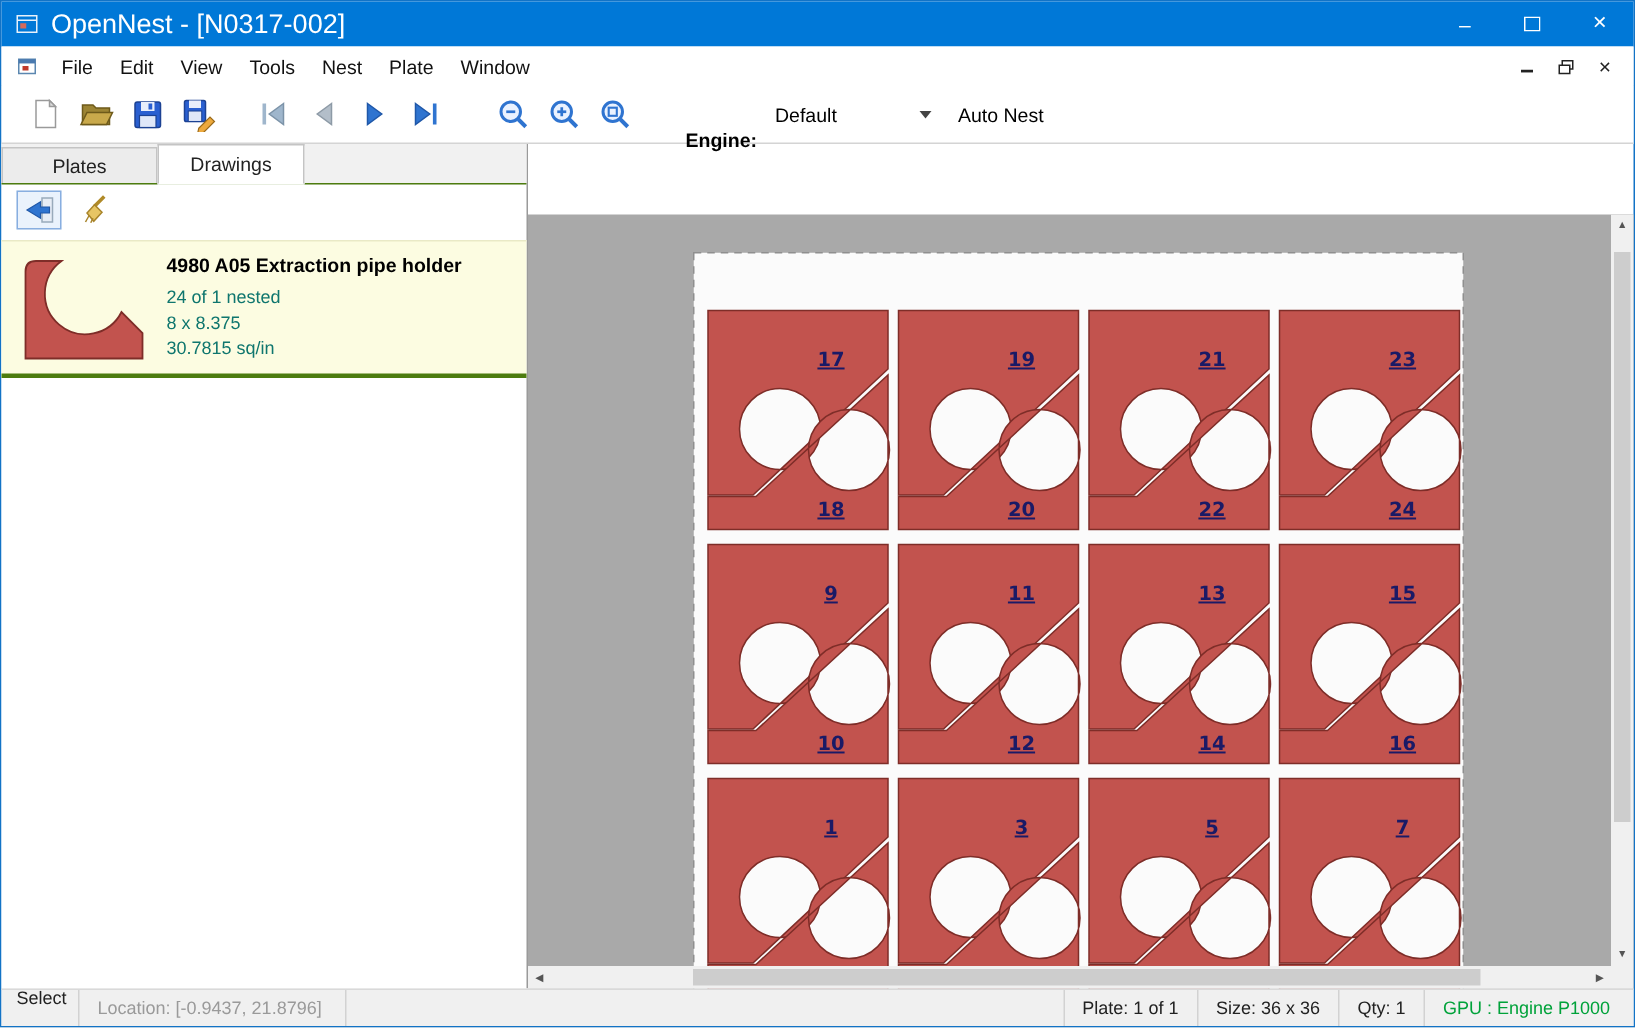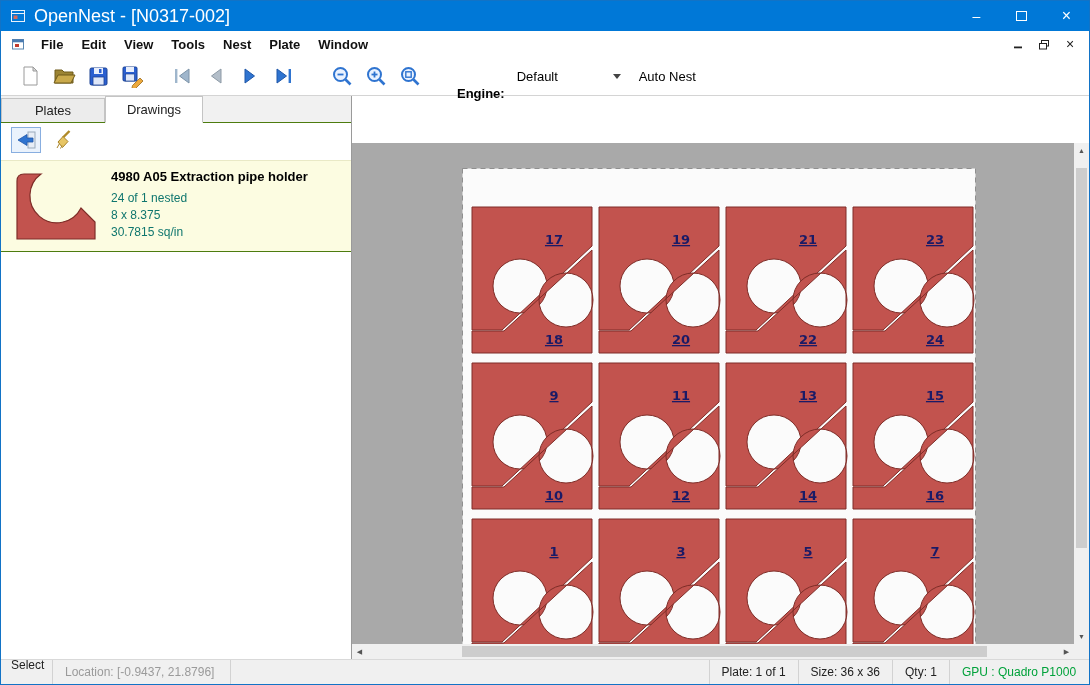--- a/index.html
+++ b/index.html
@@ -13,21 +13,21 @@
   .titlebar .app-icon { margin-left:9px; width:16px; height:16px; flex:0 0 auto; }
   .titlebar .title { margin-left:8px; font-size:18px; }
   .win-controls { margin-left:auto; display:flex; height:30px; }
   .win-btn { width:45px; height:30px; display:flex; align-items:center; justify-content:center;
     color:#fff; font-size:14px; }
   .win-btn.close { font-size:16px; }
 
   
   .menubar { height:26px; background:#fff; display:flex; align-items:center; font-size:13px; color:#111; }
   .mdi-doc-icon { margin:0 6px 0 9px; width:16px; height:16px; }
-  .menu-item { padding:4px 9px;font-weight:bold; }
+  .menu-item { padding:4px 9px; }
   .mdi-controls { margin-left:auto; display:flex; align-items:center; margin-right:8px; gap:4px; }
   .mdi-btn { width:22px; height:18px; display:flex; align-items:center; justify-content:center;
     color:#222; font-size:12px; }
 
   
   .toolbar { height:39px; background:#fff; display:flex; align-items:center;
     border-bottom:1px solid #d4d4d4; }
   .tbtn { width:34px; height:30px; display:flex; align-items:center; justify-content:center; }
   .tb-gap { width:16px; }
   .engine-label { font-weight:bold; font-size:13px; margin-left:30px;margin-top:35px; }
@@ -47,21 +47,21 @@
     font-size:13px; color:#222; border:1px solid #c4c4c4; border-bottom:none;
     background:#ececec; }
   .tab.plates { width:104px; }
   .tab.drawings { width:98px; background:#fff; height:27px; margin-bottom:-1px;
     border-bottom:1px solid #fff; z-index:2; }
   .panel-toolbar { height:34px; display:flex; align-items:center; padding-left:10px; gap:8px; }
   .ptool-btn { width:30px; height:26px; display:flex; align-items:center; justify-content:center;
     border:1px solid transparent; }
   .ptool-btn.framed { border:1px solid #88aee0; background:#eaf2fc; }
   .drawing-item { margin-top:3px; display:flex; align-items:flex-start; gap:8px;
-    background:#fcfce1; border-top:1px solid #e9e9c6; border-bottom:1px solid #4d7c0f;
+    background:#fcfce1; border-top:1px solid #e9e9c6; border-bottom:3px solid #4d7c0f;
     padding:4px 0 6px 8px; height:92px; }
   .thumb { flex:0 0 auto; }
   .di-text { padding-top:4px; }
   .di-title { font-size:13px; font-weight:bold; color:#000; margin-bottom:6px; }
   .di-meta { font-size:12px; color:#0f766e; line-height:17px; }
 
   .canvas-area { position:absolute; left:351px; top:0; right:0; bottom:0;
     background:#a9a9a9; overflow:hidden;margin-top:47px; }
   .plate-holder { position:absolute; left:110px; top:25px; }
 
@@ -352,16 +352,16 @@
     </div>
   </div>
 
   <div class="statusbar">
     <div class="sb-cell mode">Select</div>
     <div class="sb-cell loc">Location: [-0.9437, 21.8796]</div>
     <div class="sb-spacer"></div>
     <div class="sb-cell rt">Plate: 1 of 1</div>
     <div class="sb-cell rt">Size: 36 x 36</div>
     <div class="sb-cell rt">Qty: 1</div>
-    <div class="sb-cell rt gpu">GPU : Quadro P1000</div>
+    <div class="sb-cell rt gpu">GPU : Engine P1000</div>
   </div>
 
 </div>
 
 </body></html>

